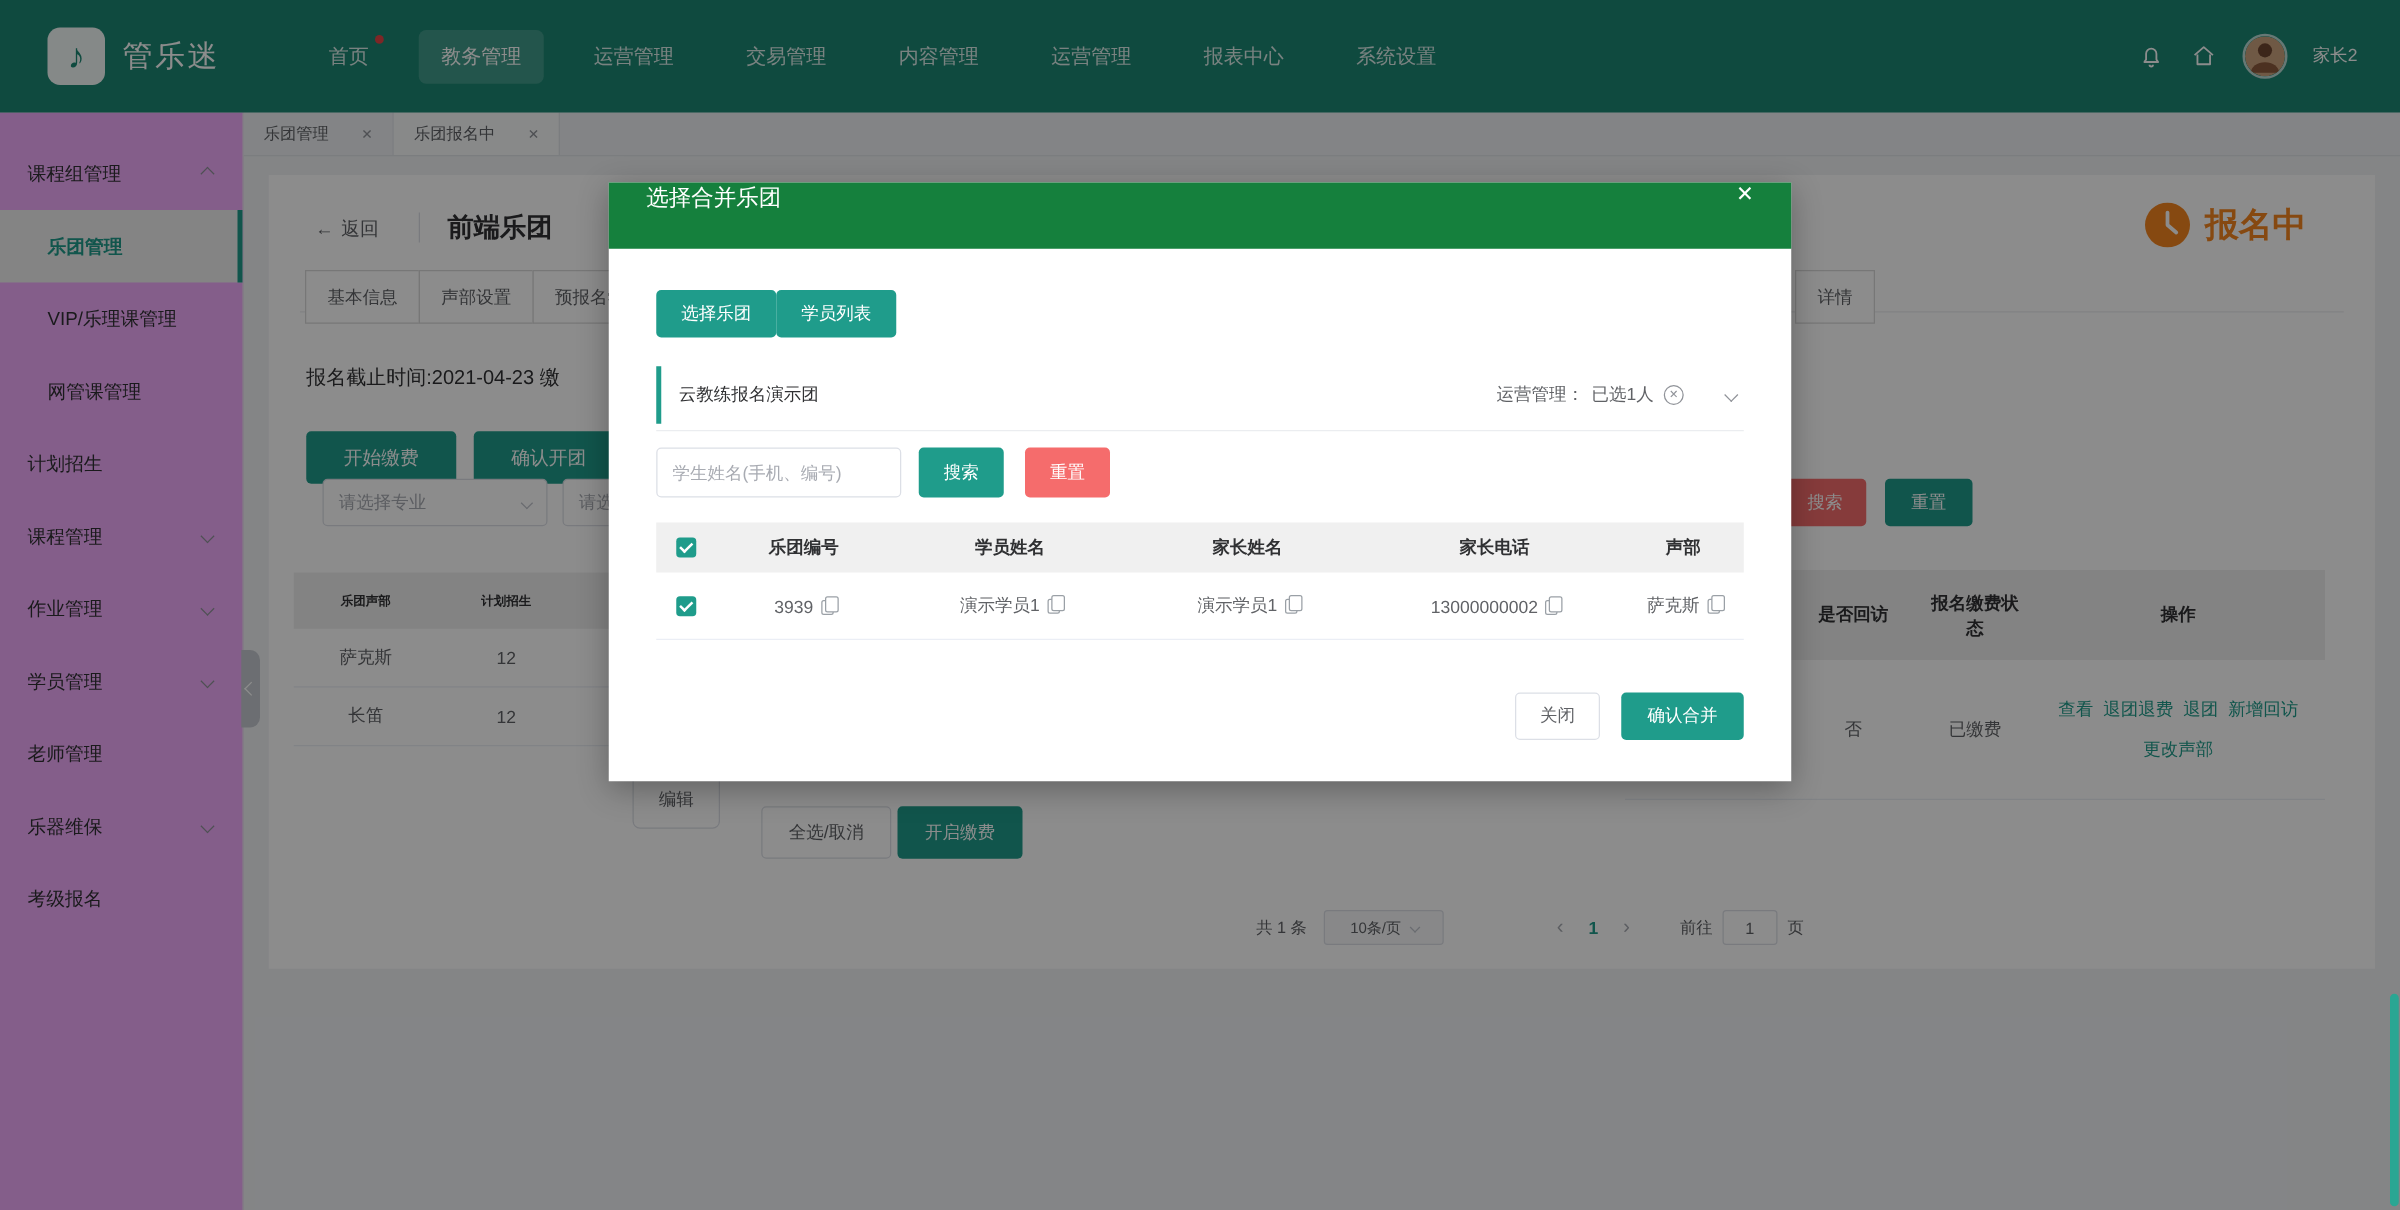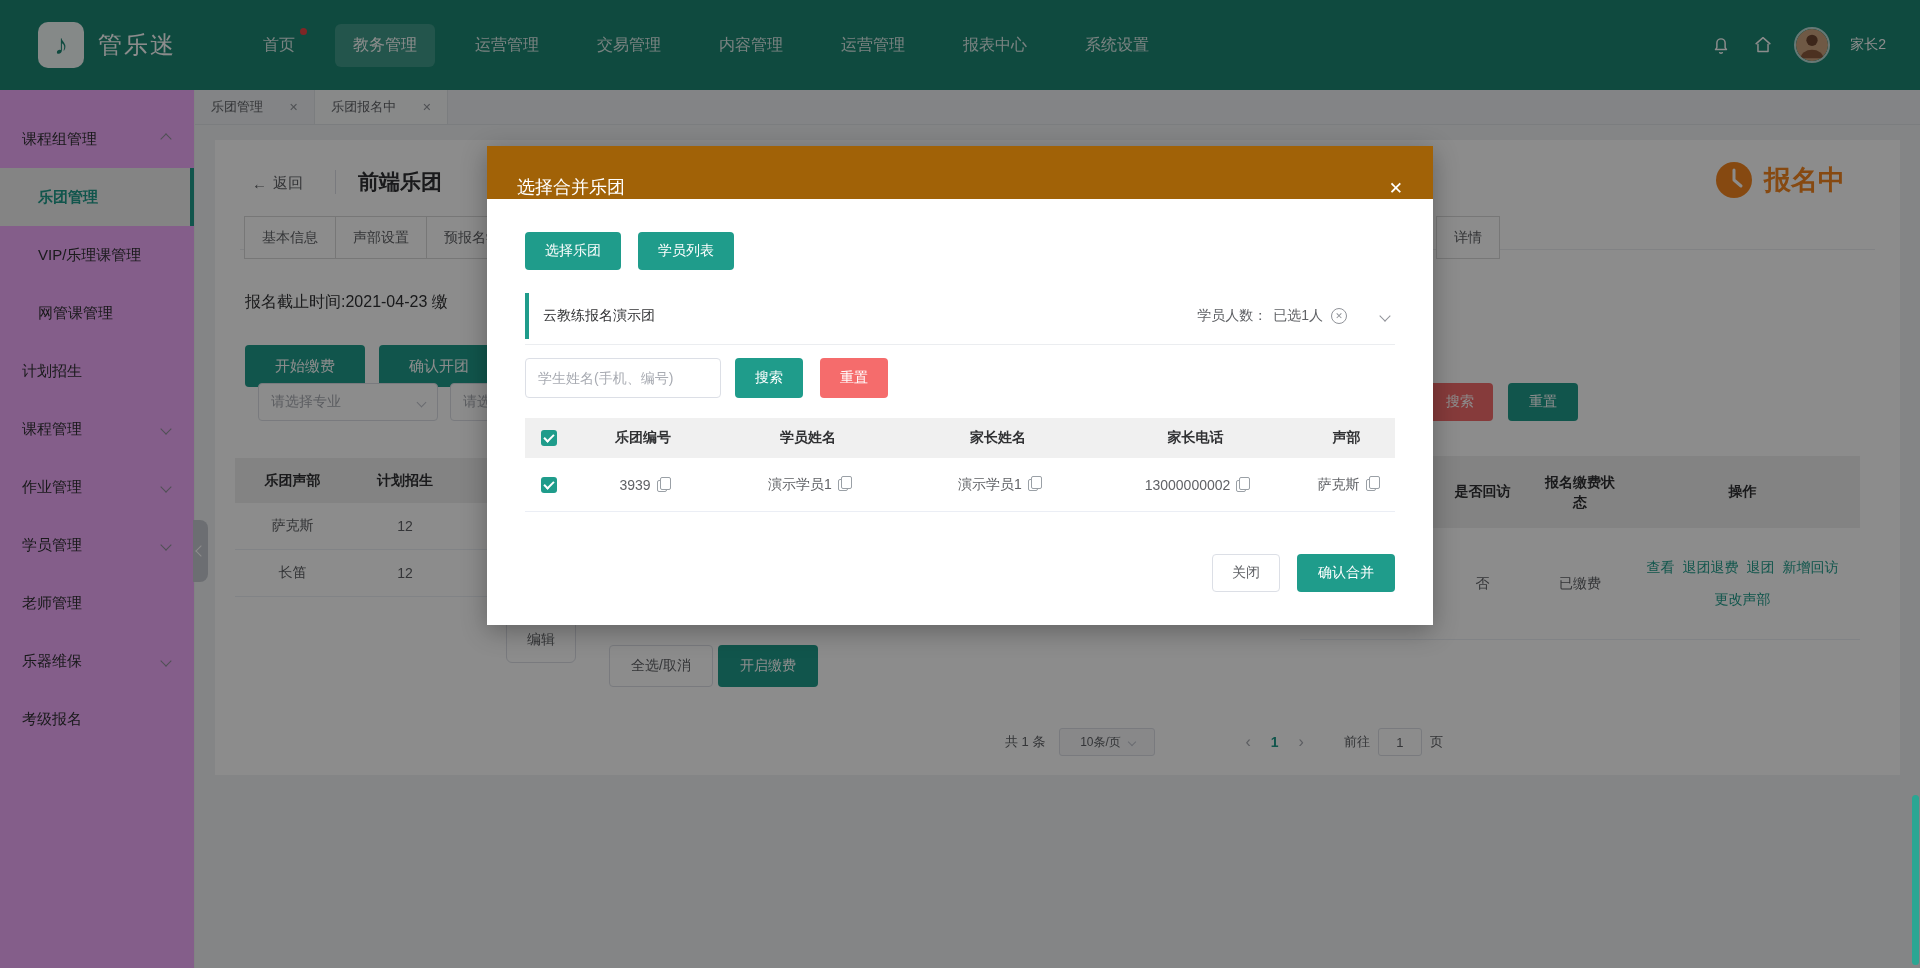--- a/index.html
+++ b/index.html
@@ -86,21 +86,21 @@
     background:#fff; display:flex; align-items:center; padding:0 12px; font-size:14px;
     color:#a8abb2; cursor:pointer; }
   .select-box .chev { margin-left:auto; color:#c0c4cc; width:7px; height:7px; }
   .sel1 { left:43px; top:243px; width:180px; }
   .sel2 { left:235px; top:243px; width:180px; }
 
   .search-btn-bg { position:absolute; left:1212px; top:243px; width:66px; height:38px; }
   .reset-btn-bg { position:absolute; left:1293px; top:243px; width:70px; height:38px; }
   .left-table { position:absolute; left:20px; top:318px; width:430px; }
   .t-head { display:flex; background:#efefef; height:45px; align-items:center; }
-  .t-head > div { font-size:14px; font-weight:bold; color:#303133; text-align:center; }
+  .t-head > div { font-size:10px; font-weight:bold; color:#303133; text-align:center; }
   .t-row { display:flex; height:47px; align-items:center; border-bottom:1px solid #ebeef5; }
   .t-row > div { font-size:14px; color:#606266; text-align:center; }
   .lc0{width:115px;} .lc1{width:110px;} .lc2{width:100px;}
 
   .right-table { position:absolute; left:1085px; top:316px; width:560px; }
   .rt-head { display:flex; background:#efefef; height:72px; align-items:center; }
   .rt-head > div { font-size:14px; font-weight:bold; color:#303133; text-align:center; }
   .rt-row { display:flex; min-height:112px; align-items:center; border-bottom:1px solid #ebeef5; }
   .rt-row > div { font-size:14px; color:#606266; text-align:center; }
   .rc0{width:130px;} .rc1{width:105px;} .rc2{width:90px;} .rc3{width:235px;}
@@ -125,26 +125,26 @@
   .pg-input { width:44px; height:28px; border:1px solid #dcdfe6; border-radius:3px;
     text-align:center; font-size:13px; color:#606266; margin:0 8px; background:#fff; }
 
   
   .overlay { position:absolute; inset:0; background:rgba(0,0,0,.45); z-index:40; }
   .scroll-thumb { position:absolute; right:1px; top:795px; width:7px; height:170px;
     background:#2aa693; border-radius:4px; z-index:60; cursor:pointer; }
 
   .modal { position:absolute; left:487px; top:146px; width:946px; height:479px;
     background:#fff; z-index:50; box-shadow:0 6px 24px rgba(0,0,0,.3); }
-  .modal-header { height:53px; background:#a16207; display:flex; align-items:flex-end;
+  .modal-header { height:53px; background:#15803d; display:flex; align-items:flex-start;
     padding:0 30px; }
   .modal-title { color:#fff; font-size:18px; }
   .modal-close { margin-left:auto; color:#fff; font-size:17px; cursor:pointer; }
   .modal-body { padding:0 38px; }
-  .m-btn-row { padding-top:33px; display:flex; gap:17px; }
+  .m-btn-row { padding-top:33px; display:flex; }
   .m-btn-row .btn { height:38px; padding:0 20px; font-size:14px; }
   .m-section { margin-top:17px; height:58px; border-bottom:1px solid #ebedf0;
     display:flex; align-items:center; position:relative; }
   .m-section .bar { position:absolute; left:0; top:6px; width:4px; height:46px; background:#1f9c8b; }
   .m-group-name { margin-left:18px; font-size:14px; color:#303133; }
   .m-count { margin-left:auto; display:flex; align-items:center; gap:6px;
     font-size:14px; color:#606266; }
   .circle-x { width:16px; height:16px; border:1px solid #909399; border-radius:50%;
     display:flex; align-items:center; justify-content:center; font-size:9px;
     color:#909399; cursor:pointer; margin-left:2px; }
@@ -411,21 +411,21 @@
 
     <div class="m-btn-row">
       <button class="btn teal">选择乐团</button>
       <button class="btn teal">学员列表</button>
     </div>
 
     <div class="m-section">
       <span class="bar"></span>
       <span class="m-group-name">云教练报名演示团</span>
       <span class="m-count">
-        <span>学员人数：</span>
+        <span>运营管理：</span>
         <span>已选1人</span>
         <span class="circle-x">✕</span>
       </span>
       <span class="chev down"></span>
     </div>
 
     <div class="m-search-row">
       <input class="m-input" placeholder="学生姓名(手机、编号)" style="">
       <button class="btn teal m-search">搜索</button>
       <button class="btn red m-reset">重置</button>

